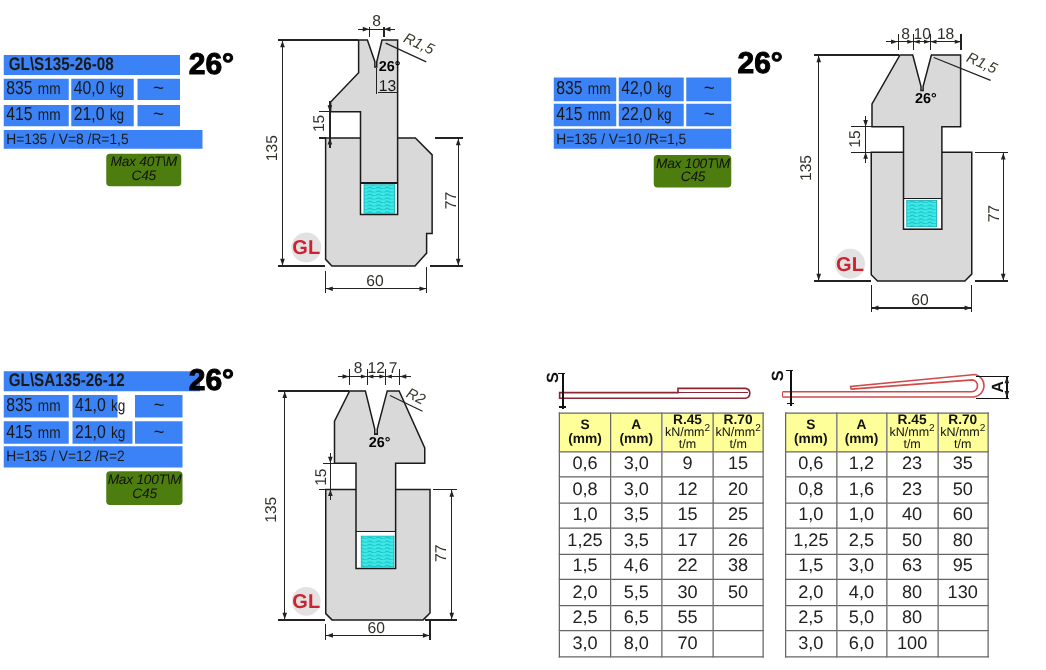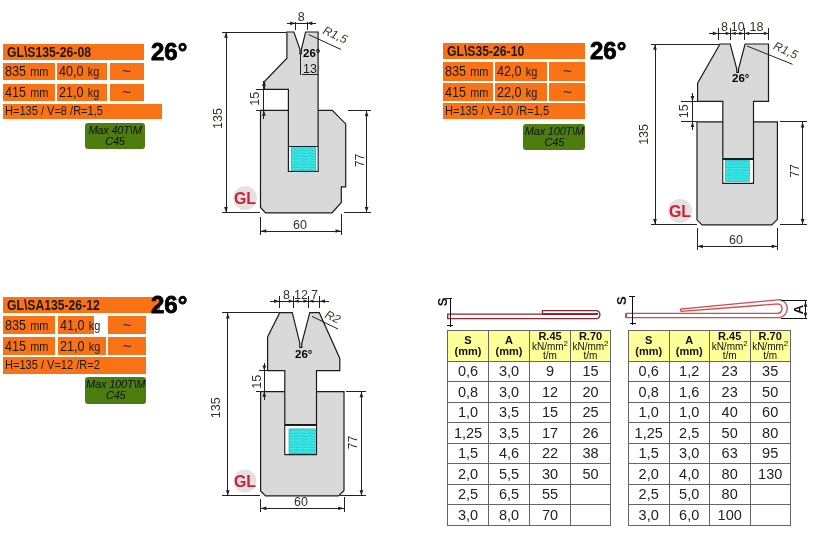--- a/index.html
+++ b/index.html
@@ -1,18 +1,18 @@
 <!DOCTYPE html>
 <html><head>
 <meta charset="utf-8">
 <style>
 html,body{margin:0;padding:0;background:#fff;}
 #page{position:relative;width:837px;height:536px;background:#fff;overflow:hidden;
   font-family:"Liberation Sans",sans-serif;}
-.gr{position:absolute;background:#f97316;box-sizing:border-box;}
+.gr{position:absolute;background:#3b82f6;box-sizing:border-box;}
 .hdr{font-weight:bold;font-size:14.5px;color:#1a1a1a;padding-left:4px;}
 .sq{display:inline-block;transform:scaleX(0.84);transform-origin:0 50%;white-space:nowrap;}
 .sq2{display:inline-block;transform:scaleX(0.92);transform-origin:0 50%;white-space:nowrap;}
 .c1{font-size:15px;color:#1a1a1a;padding-left:2px;white-space:nowrap;}
 .un{font-size:13px;margin-left:5px;}
 .tl{font-size:12px;color:#1a1a1a;padding-left:2px;}
 .yel{position:absolute;background:#4d7c0f;border-radius:3px;font-style:italic;font-size:11px;letter-spacing:-0.2px;
   color:#111;text-align:center;line-height:11.5px;white-space:nowrap;display:flex;flex-direction:column;justify-content:center;}
 .big{position:absolute;font-size:24px;font-weight:bold;color:#000;
   -webkit-text-stroke:0.8px #000;letter-spacing:0px;}
@@ -36,21 +36,20 @@
 <div class="gr c1" style="left:3px;top:83.8px;width:51.5px;height:16.8px;line-height:16.8px;"><span class="sq">415<span class="un">mm</span></span></div>
 <div class="gr c1" style="left:57px;top:83.8px;width:50px;height:16.8px;line-height:16.8px;"><span class="sq">21,0<span class="un">kg</span></span></div>
 <div class="gr c1" style="left:109.5px;top:83.8px;width:34.5px;height:16.8px;padding-left:0;text-align:center;line-height:16.8px;">~</div>
 
 <div class="gr tl" style="left:3px;top:103.9px;width:159px;height:14.7px;line-height:14.7px;"><span class="sq2">H=135 / V=8 /R=1,5</span></div>
 
 <div class="yel" style="left:85px;top:123px;width:60px;height:26px;">Max 40T\M<br>C45</div>
 
 <div class="big" style="left:151px;top:38px;">26°</div>
 
-<div class="gr hdr" style="left:443.2px;top:43.2px;width:142px;height:16.2px;"><span class="sq">GL\S35-26-10</span></div>
 
 <div class="gr c1" style="left:443.2px;top:62.4px;width:49.5px;height:18.4px;line-height:18.4px;"><span class="sq">835<span class="un">mm</span></span></div>
 <div class="gr c1" style="left:495.2px;top:62.4px;width:51.6px;height:18.4px;line-height:18.4px;"><span class="sq">42,0<span class="un">kg</span></span></div>
 <div class="gr c1" style="left:549.3px;top:62.4px;width:36px;height:18.4px;padding-left:0;text-align:center;line-height:18.4px;">~</div>
 
 <div class="gr c1" style="left:443.2px;top:82.8px;width:49.5px;height:18.1px;line-height:18.1px;"><span class="sq">415<span class="un">mm</span></span></div>
 <div class="gr c1" style="left:495.2px;top:82.8px;width:51.6px;height:18.1px;line-height:18.1px;"><span class="sq">22,0<span class="un">kg</span></span></div>
 <div class="gr c1" style="left:549.3px;top:82.8px;width:36px;height:18.1px;padding-left:0;text-align:center;line-height:18.1px;">~</div>
 
 <div class="gr tl" style="left:443.2px;top:102.8px;width:142px;height:16.5px;line-height:16.5px;"><span class="sq2">H=135 / V=10 /R=1,5</span></div>

